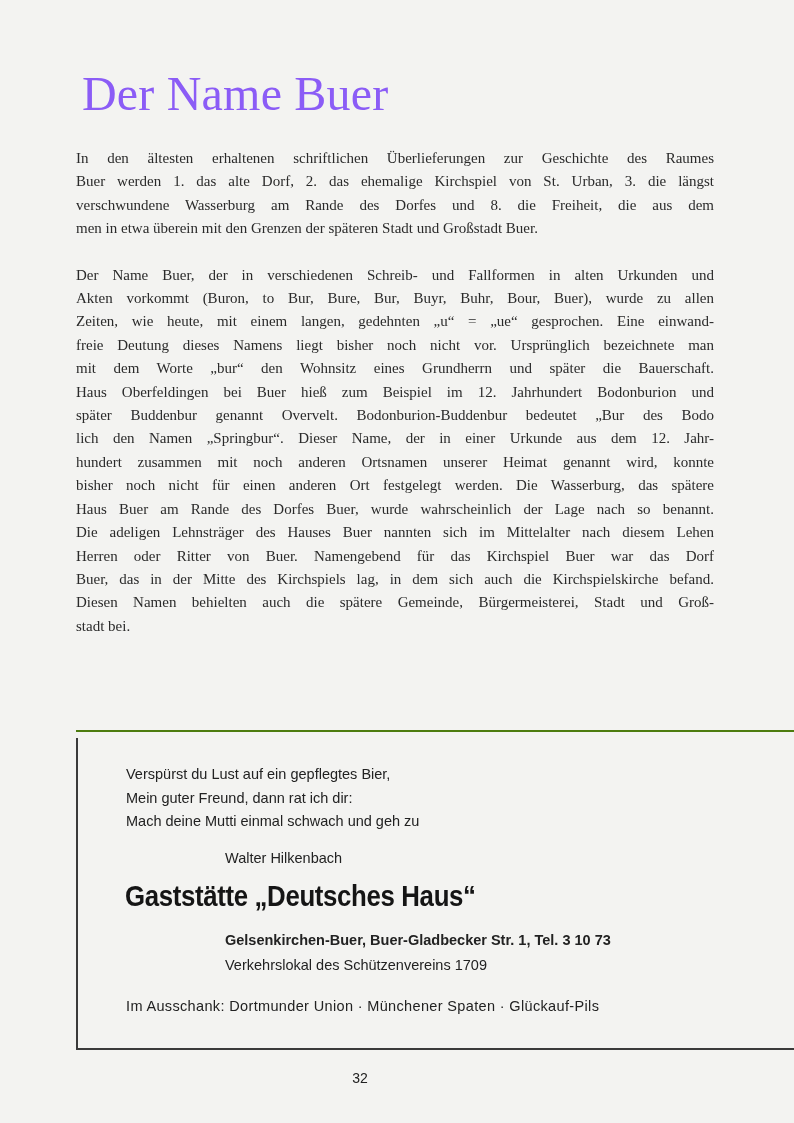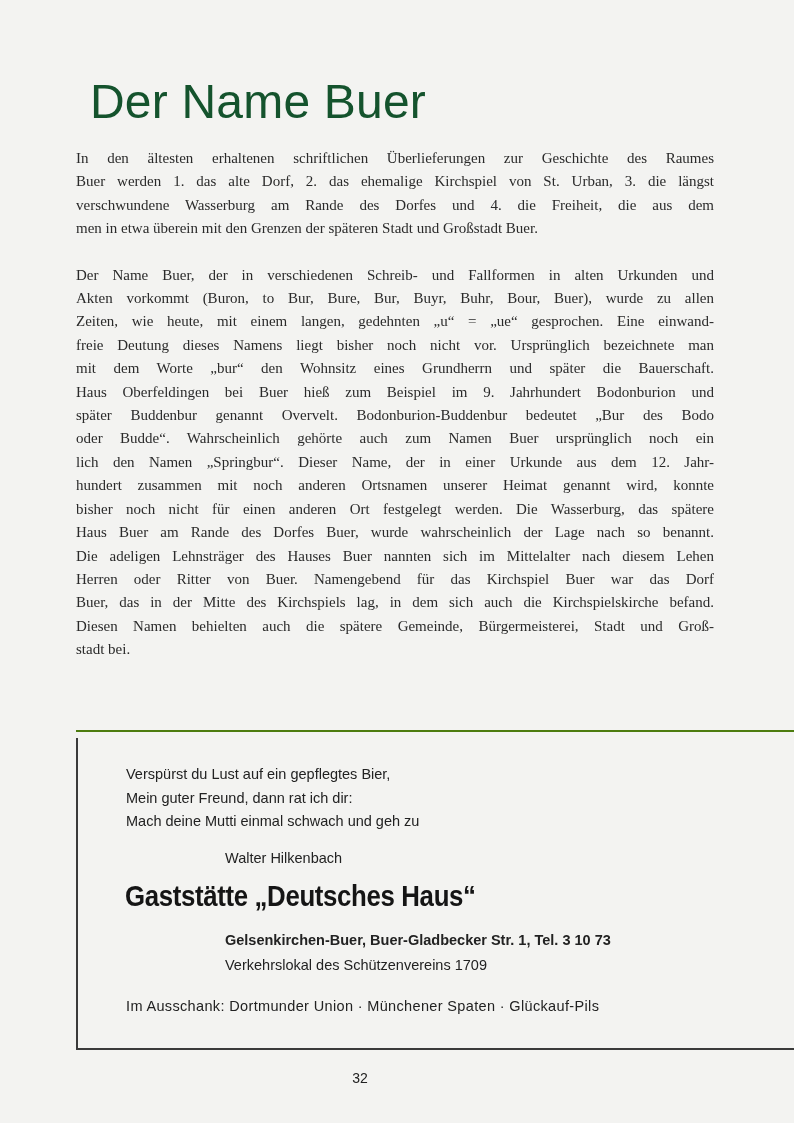--- a/index.html
+++ b/index.html
@@ -5,24 +5,24 @@
     html, body { margin: 0; padding: 0; }
     body {
       width: 794px; height: 1123px;
       background: #f3f3f1;
       position: relative;
       overflow: hidden;
       color: #1e1e1e;
     }
     .page-title {
       position: absolute; left: 74px; top: 58px;
-      font-family: Liberation Sans, sans-serif;
-      font-size: 48px; font-weight: normal; margin: 16px;
+      font-family: Liberation Serif, serif;
+      font-size: 48px; font-weight: normal; margin: 8px;
       letter-spacing: 0.2px;
-      color: #14532d;
+      color: #8b5cf6;
     }
     .article {
       position: absolute; left: 76px; top: 147px; width: 638px;
       font-family: "Liberation Serif", "DejaVu Serif", serif;
       font-size: 15px; line-height: 23.4px;
       color: #2a2a2a;
     }
     .article p { margin: 0; text-align: justify; text-align-last: left; }
     .article .line { display: block; text-align: justify; text-align-last: justify; white-space: nowrap; }
     .article .line.last { text-align-last: left; }
@@ -77,32 +77,31 @@
   </style>
 </head>
 <body>
 
 <h1 class="page-title">Der Name Buer</h1>
 
 <div class="article">
   <p>
     <span class="line">In den ältesten erhaltenen schriftlichen Überlieferungen zur Geschichte des Raumes</span>
     <span class="line">Buer werden 1. das alte Dorf, 2. das ehemalige Kirchspiel von St. Urban, 3. die längst</span>
-    <span class="line">verschwundene Wasserburg am Rande des Dorfes und 4. die Freiheit, die aus dem</span>
+    <span class="line">verschwundene Wasserburg am Rande des Dorfes und 8. die Freiheit, die aus dem</span>
     <span class="line last">men in etwa überein mit den Grenzen der späteren Stadt und Großstadt Buer.</span>
   </p>
   <p>
     <span class="line">Der Name Buer, der in verschiedenen Schreib- und Fallformen in alten Urkunden und</span>
     <span class="line">Akten vorkommt (Buron, to Bur, Bure, Bur, Buyr, Buhr, Bour, Buer), wurde zu allen</span>
     <span class="line">Zeiten, wie heute, mit einem langen, gedehnten „u“ = „ue“ gesprochen. Eine einwand-</span>
     <span class="line">freie Deutung dieses Namens liegt bisher noch nicht vor. Ursprünglich bezeichnete man</span>
     <span class="line">mit dem Worte „bur“ den Wohnsitz eines Grundherrn und später die Bauerschaft.</span>
-    <span class="line">Haus Oberfeldingen bei Buer hieß zum Beispiel im 9. Jahrhundert Bodonburion und</span>
+    <span class="line">Haus Oberfeldingen bei Buer hieß zum Beispiel im 12. Jahrhundert Bodonburion und</span>
     <span class="line">später Buddenbur genannt Overvelt. Bodonburion-Buddenbur bedeutet „Bur des Bodo</span>
-    <span class="line">oder Budde“. Wahrscheinlich gehörte auch zum Namen Buer ursprünglich noch ein</span>
     <span class="line">lich den Namen „Springbur“. Dieser Name, der in einer Urkunde aus dem 12. Jahr-</span>
     <span class="line">hundert zusammen mit noch anderen Ortsnamen unserer Heimat genannt wird, konnte</span>
     <span class="line">bisher noch nicht für einen anderen Ort festgelegt werden. Die Wasserburg, das spätere</span>
     <span class="line">Haus Buer am Rande des Dorfes Buer, wurde wahrscheinlich der Lage nach so benannt.</span>
     <span class="line">Die adeligen Lehnsträger des Hauses Buer nannten sich im Mittelalter nach diesem Lehen</span>
     <span class="line">Herren oder Ritter von Buer. Namengebend für das Kirchspiel Buer war das Dorf</span>
     <span class="line">Buer, das in der Mitte des Kirchspiels lag, in dem sich auch die Kirchspielskirche befand.</span>
     <span class="line">Diesen Namen behielten auch die spätere Gemeinde, Bürgermeisterei, Stadt und Groß-</span>
     <span class="line last">stadt bei.</span>
   </p>

